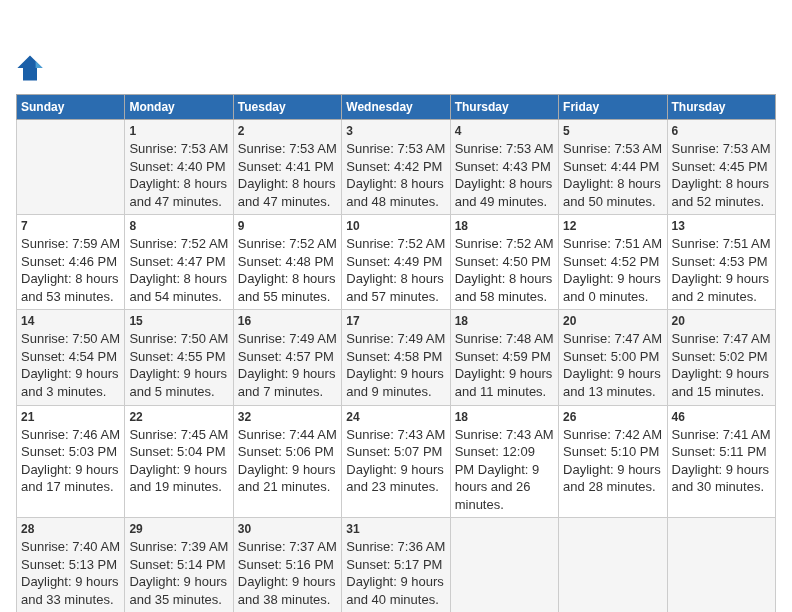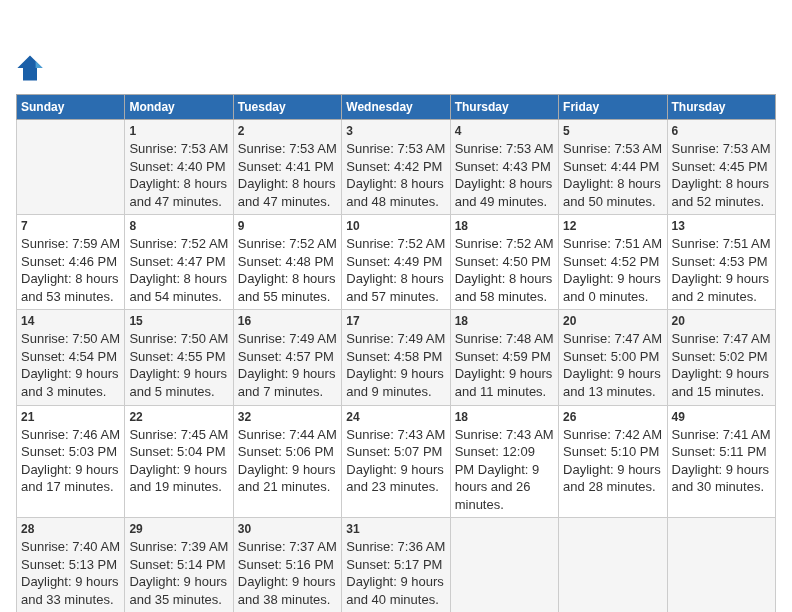--- a/index.html
+++ b/index.html
@@ -307,21 +307,21 @@
 and 26 minutes.</div>
           </td>
           <td>
             <span class="day-number">26</span>
             <div class="day-info">Sunrise: 7:42 AM
 Sunset: 5:10 PM
 Daylight: 9 hours
 and 28 minutes.</div>
           </td>
           <td>
-            <span class="day-number">49</span>
+            <span class="day-number">46</span>
             <div class="day-info">Sunrise: 7:41 AM
 Sunset: 5:11 PM
 Daylight: 9 hours
 and 30 minutes.</div>
           </td>
         </tr>
         <tr>
           <td>
             <span class="day-number">28</span>
             <div class="day-info">Sunrise: 7:40 AM

